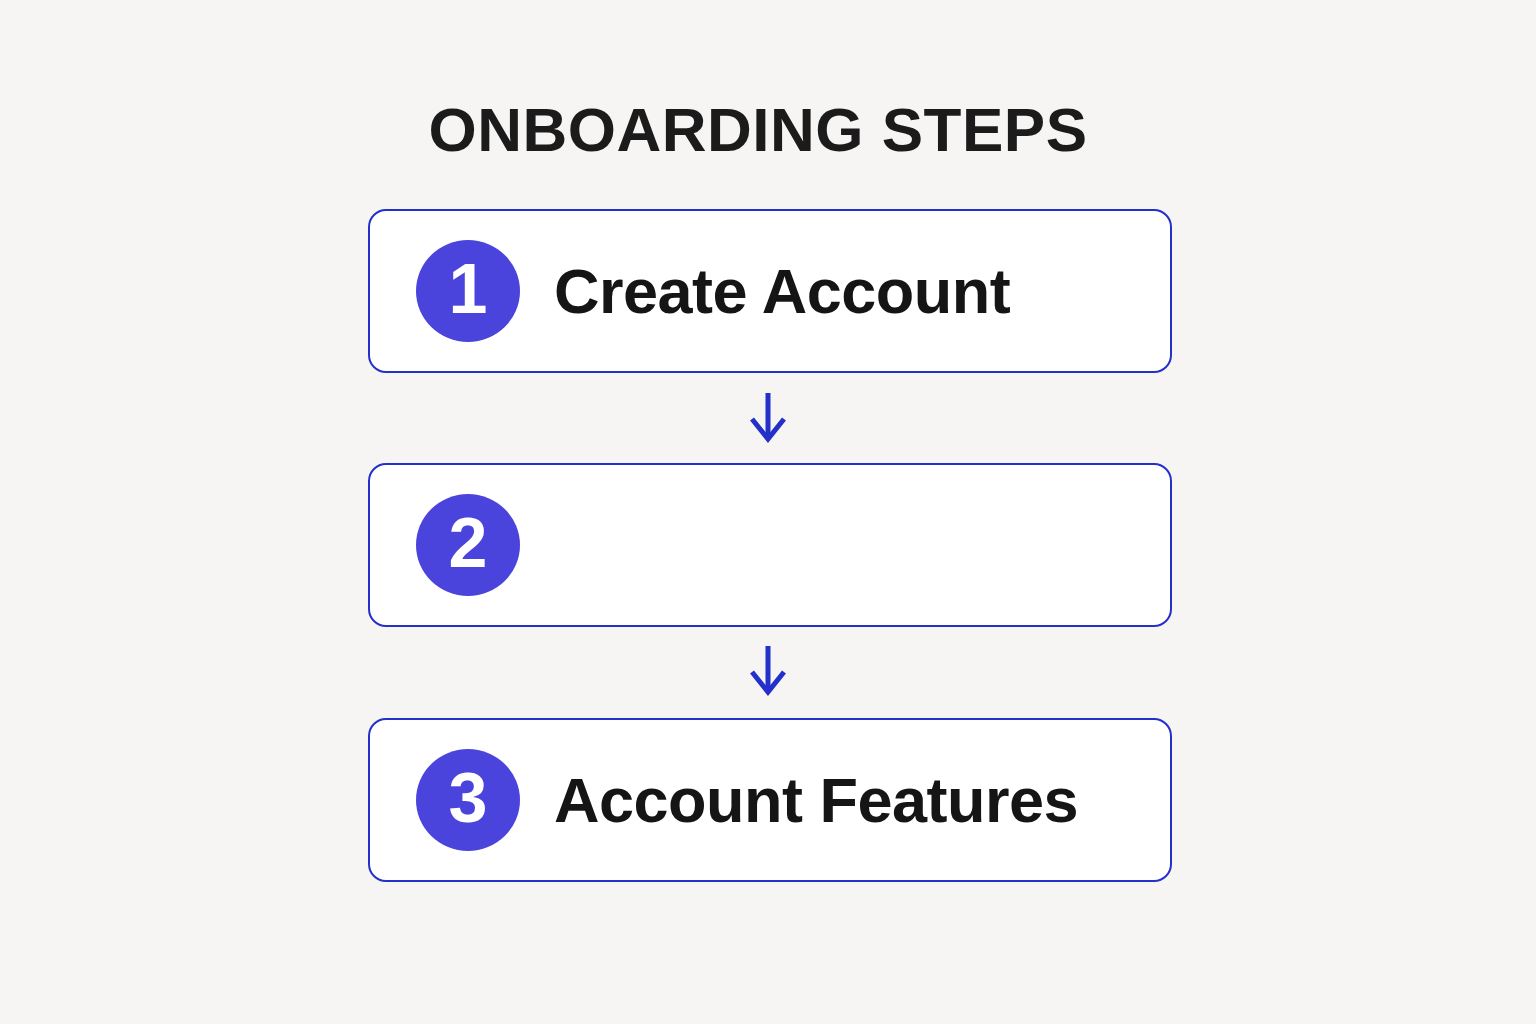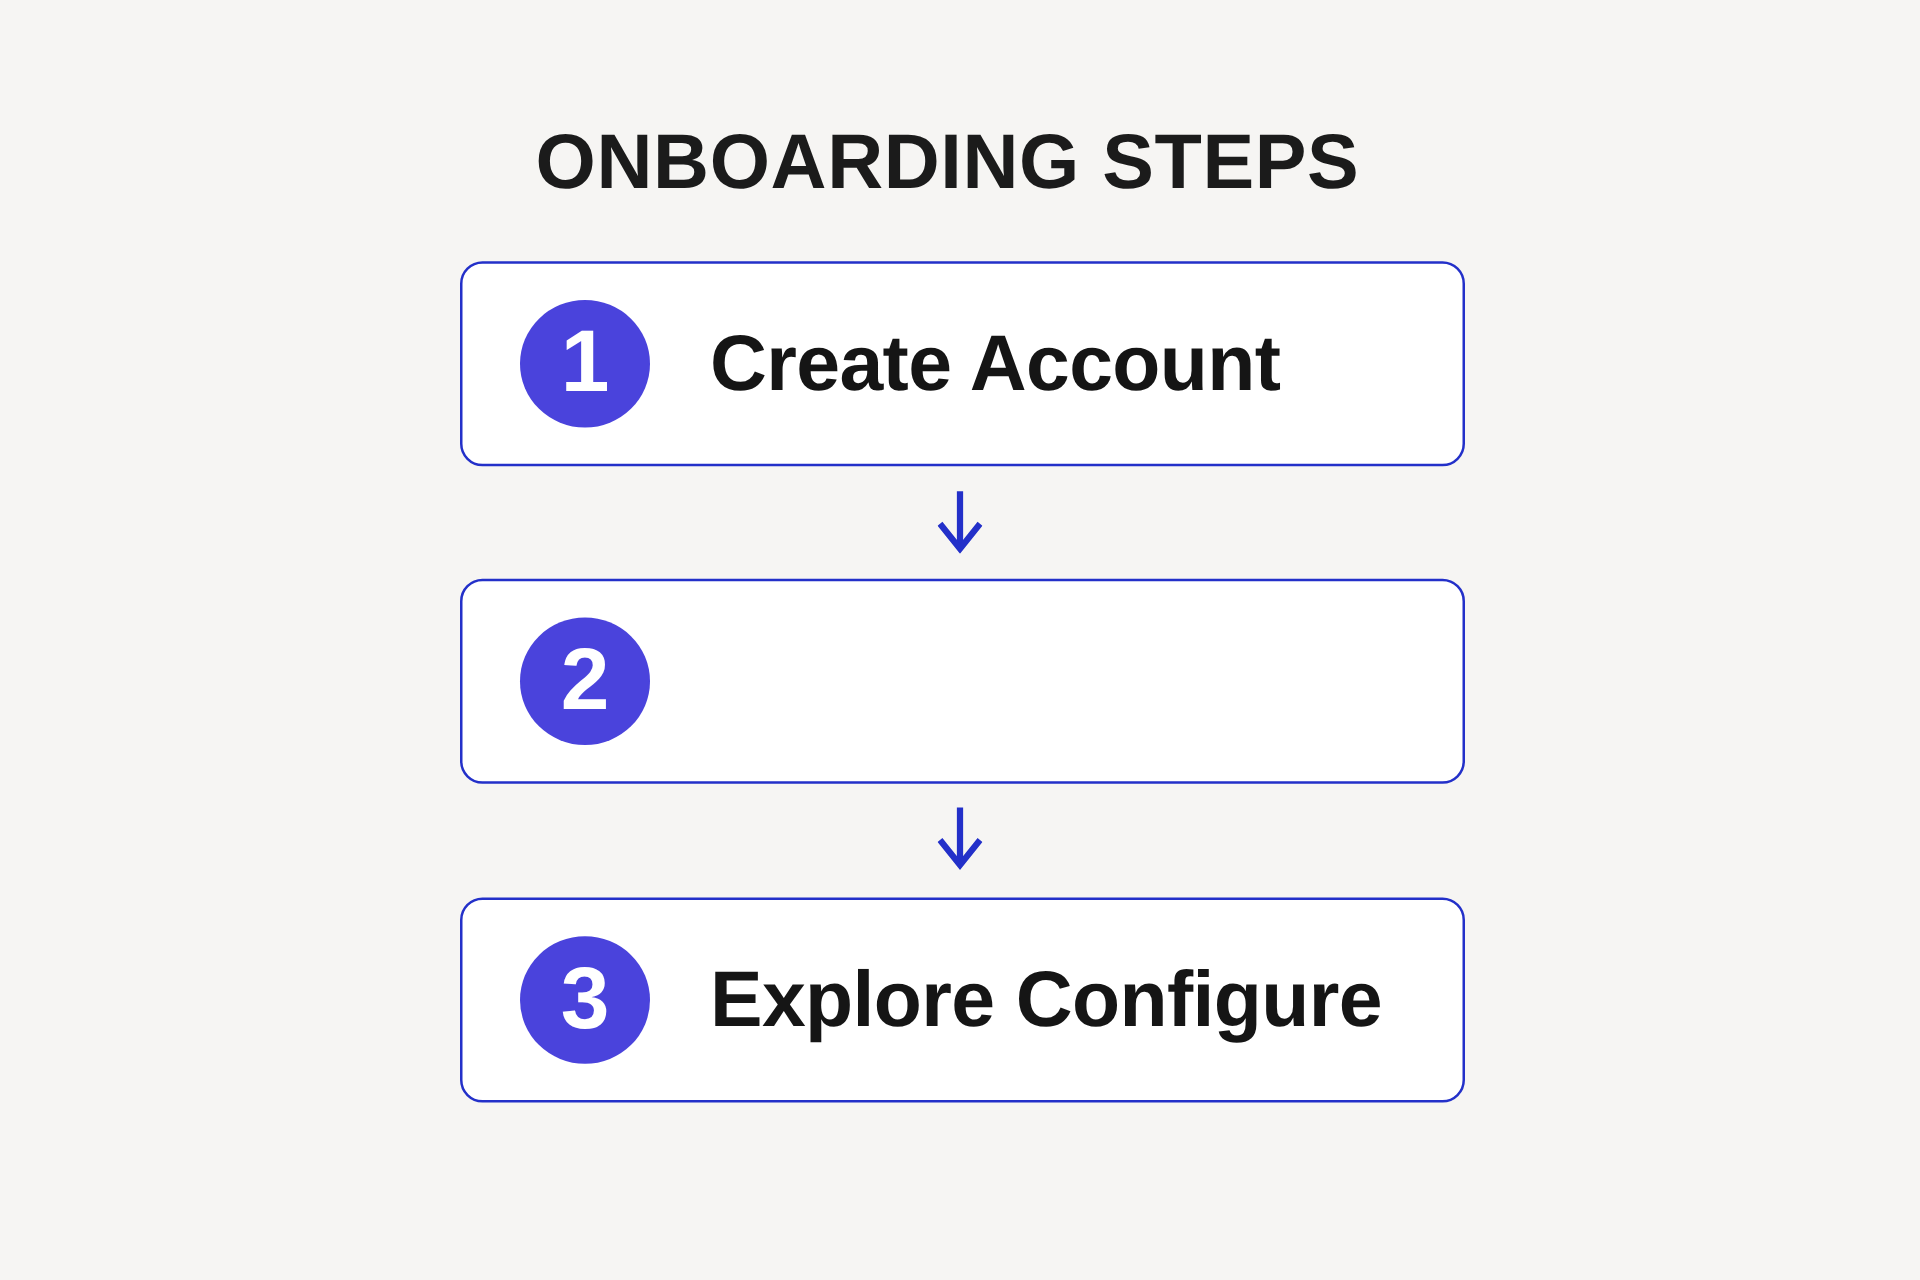--- a/index.html
+++ b/index.html
@@ -56,21 +56,21 @@
     color: var(--number_text);
     display: flex;
     align-items: center;
     justify-content: center;
     font-size: 70px;
     font-weight: 700;
     flex: 0 0 auto;
     padding-bottom: 4px;
   }
   .step-label {
-    margin-left: 48px;
+    margin-left: 34px;
     font-size: 63px;
     font-weight: 700;
     letter-spacing: -0.5px;
     color: var(--step_text);
     white-space: nowrap;
   }
   .arrow {
     position: absolute;
     left: 750px;
     width: 36px;
@@ -110,16 +110,16 @@
 
   <div class="arrow gap-2">
     <svg viewBox="0 0 36 52" aria-hidden="true">
       <line x1="18" y1="2" x2="18" y2="46"></line>
       <path d="M2 28 L18 48 L34 28"></path>
     </svg>
   </div>
 
   <div class="card step-3">
     <div class="badge">3</div>
-    <div class="step-label">Explore Configure</div>
+    <div class="step-label">Account Features</div>
   </div>
 
 </div>
 
 </body></html>

